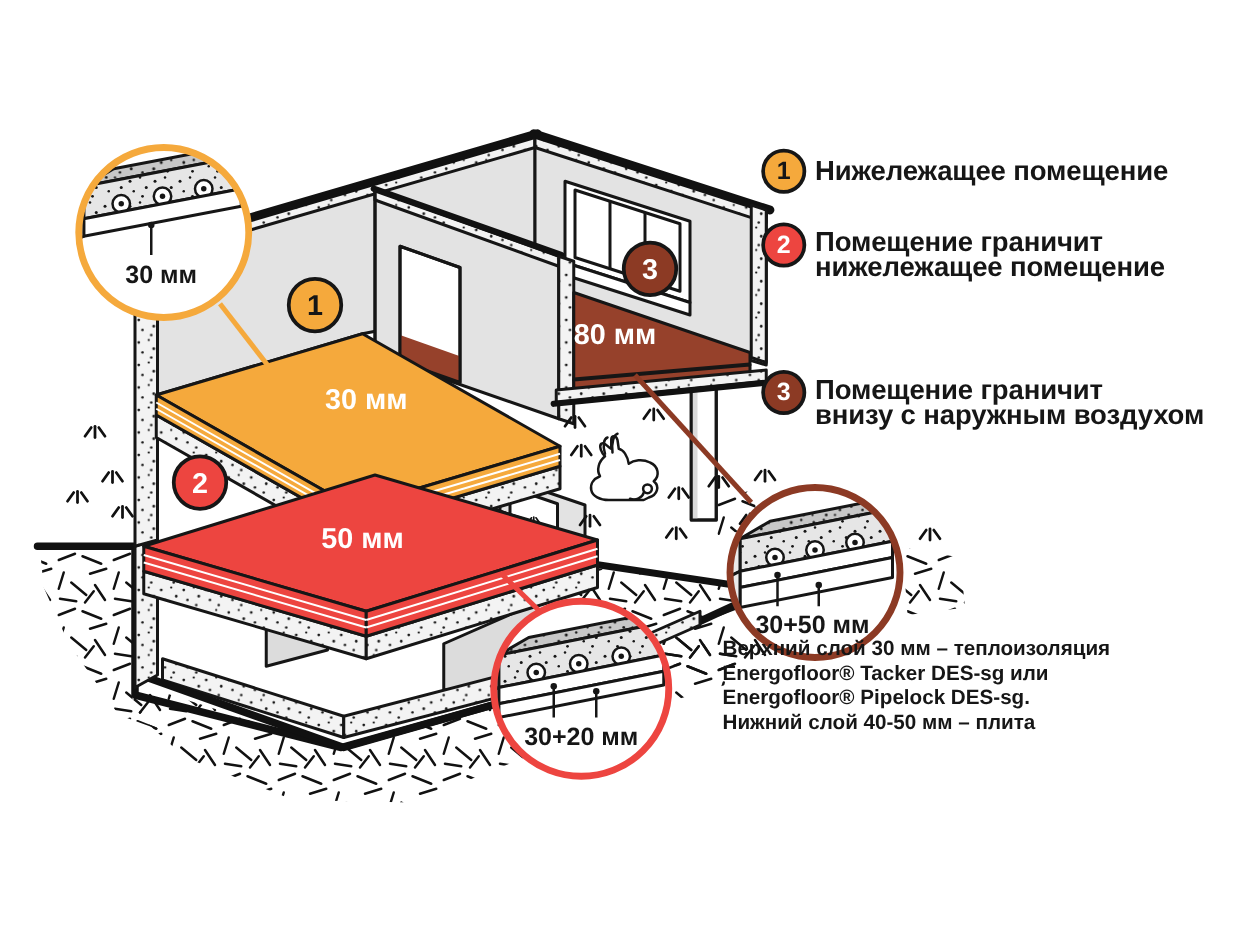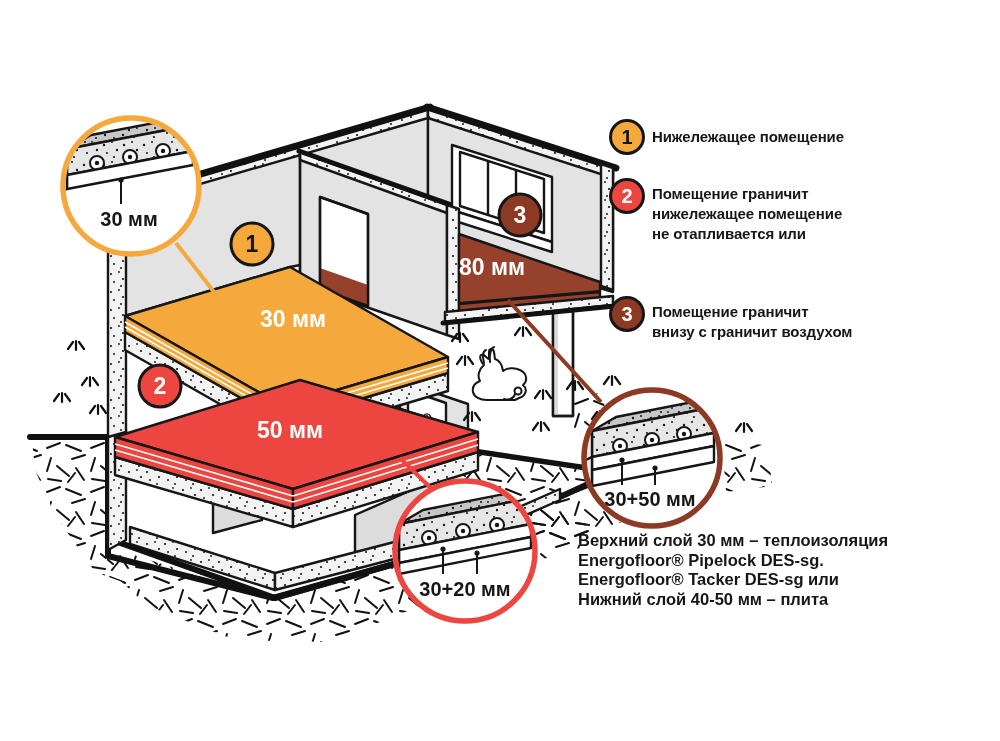--- a/index.html
+++ b/index.html
@@ -12,22 +12,22 @@
   .f-browndark{fill:var(--c-browndark)} .s-browndark{stroke:var(--c-browndark)}
   .outl{stroke:#161616;stroke-width:2.4;stroke-linejoin:round;}
   .thick{stroke:#111;stroke-linecap:round;stroke-linejoin:round;fill:none;}
   .wall{fill:#E3E3E3;}
   .slabtxt{fill:#fff;font-weight:bold;font-size:23px;}
   .calltxt{fill:#161616;font-weight:bold;font-size:20px;}
   .badgetxt{font-weight:bold;font-size:23px;}
   text{font-family:"Liberation Sans","DejaVu Sans",sans-serif;}
   .legend-badge{position:absolute;width:36px;height:36px;border:3px solid #161616;border-radius:50%;
     box-sizing:border-box;text-align:center;line-height:30px;font-size:20px;font-weight:bold;}
-  .legend-text{position:absolute;font-size:15px;font-weight:bold;line-height:20px;letter-spacing:-0.1px;}
-  .note{position:absolute;left:578px;top:531px;font-size:16.5px;font-weight:bold;line-height:19.5px;}
+  .legend-text{position:absolute;font-size:22px;font-weight:bold;line-height:20px;letter-spacing:-0.1px;}
+  .note{position:absolute;left:578px;top:510px;font-size:16.5px;font-weight:bold;line-height:19.5px;}
 </style>
 </head>
 <body>
 
 <div id="stage">
 
 <svg id="art" width="1000" height="741" viewBox="0 0 1000 741">
   <defs>
     <pattern id="patEdge" width="18" height="18" patternUnits="userSpaceOnUse">
       <rect width="18" height="18" fill="#F3F3F3"></rect>
@@ -325,30 +325,29 @@
 <div>
   <div class="legend-badge f-orange" style="left:609px;top:119px;background:var(--c-orange);color:#161616;">1</div>
   <div class="legend-text" style="left:652px;top:127px;">
     <div>Нижележащее помещение</div>
   </div>
 
   <div class="legend-badge" style="left:609px;top:178px;background:var(--c-red);color:#fff;">2</div>
   <div class="legend-text" style="left:652px;top:184px;">
     <div>Помещение граничит</div>
     <div>нижележащее помещение</div>
-    <div>не отапливается или</div>
   </div>
 
   <div class="legend-badge" style="left:609px;top:296px;background:var(--c-browndark);color:#fff;">3</div>
   <div class="legend-text" style="left:652px;top:302px;">
     <div>Помещение граничит</div>
-    <div>внизу с граничит воздухом</div>
+    <div>внизу с наружным воздухом</div>
   </div>
 </div>
 
 <div class="note">
   <div>Верхний слой 30 мм – теплоизоляция</div>
+  <div>Energofloor® Tacker DES-sg или</div>
   <div>Energofloor® Pipelock DES-sg.</div>
-  <div>Energofloor® Tacker DES-sg или</div>
   <div>Нижний слой 40-50 мм – плита</div>
 </div>
 
 </div>
 
 </body></html>

